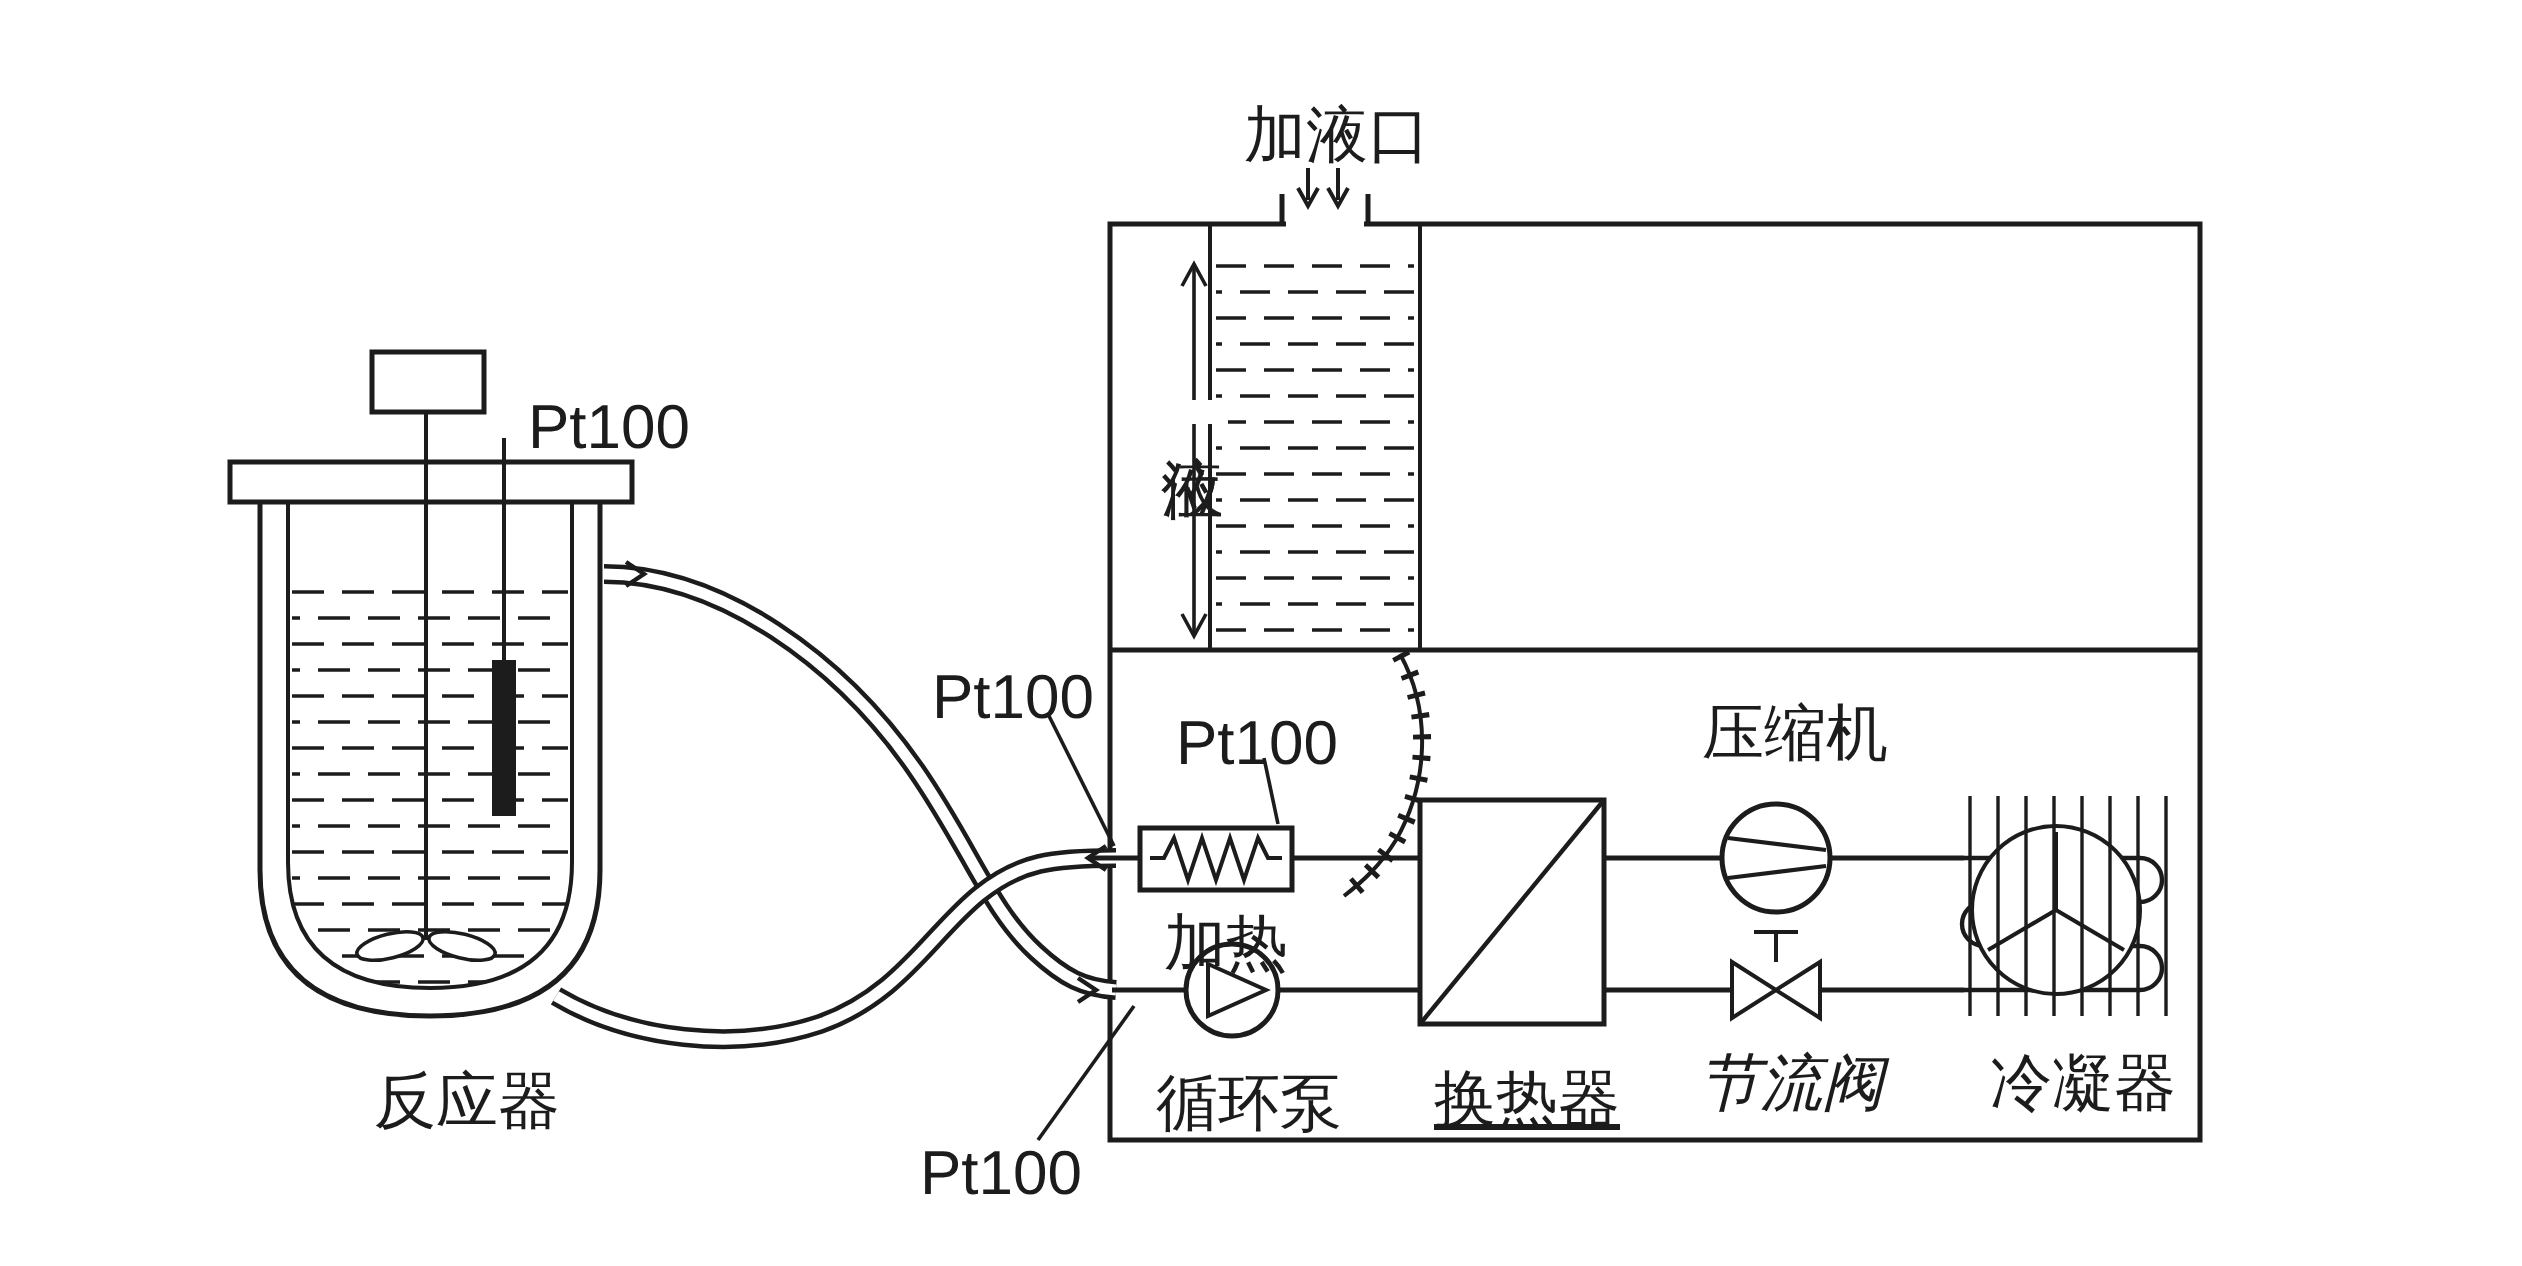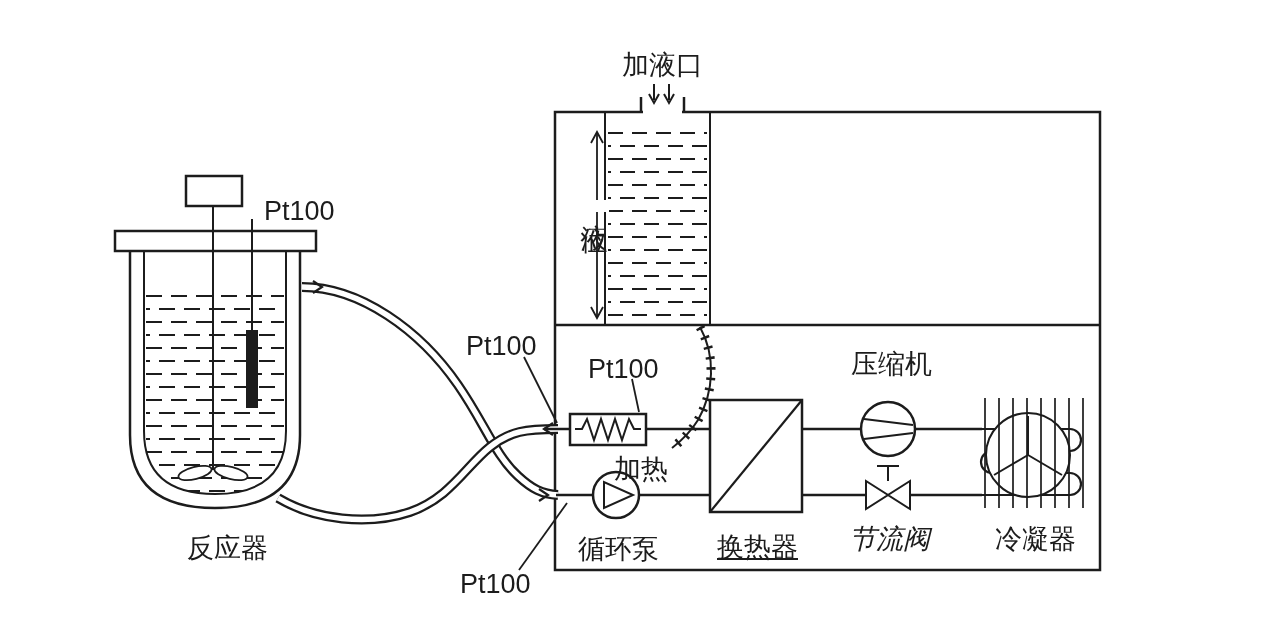--- a/index.html
+++ b/index.html
@@ -9,21 +9,21 @@
     background:var(--bg-color,#ffffff); overflow:hidden;
     font-family:"Liberation Sans","DejaVu Sans",sans-serif;
   }
   .stage svg { position:absolute; left:0; top:0; }
   .ln { stroke:var(--line-color,#1c1c1c); fill:none; }
   .fw { fill:#ffffff; }
   .fd { fill:var(--line-color,#1c1c1c); stroke:none; }
   .wh { stroke:#ffffff; fill:none; }
   .lbl {
     position:absolute; color:var(--line-color,#1c1c1c);
-    font-size:27px; line-height:1.15; white-space:nowrap;
+    font-size:31px; line-height:1.15; white-space:nowrap;
   }
   .lbl.v {
     writing-mode:vertical-rl; text-orientation:upright;
     background:var(--bg-color,#ffffff); letter-spacing:4px; padding:2px 0;
   }
   g[data-name="reactor-liquid"] line:nth-child(even),
   g[data-name="bath-liquid"] line:nth-child(even) { stroke-dashoffset:12; }
 </style>
 </head>
 <body>
@@ -192,21 +192,21 @@
   </svg>
 
   <div class="lbl" style="left:264px; top:196px;" data-name="reactor-pt100-label">Pt100</div>
   <div class="lbl" style="left:187px; top:533px;text-align:center;" data-name="reactor-label">反应器</div>
 
   <div class="lbl" style="left:622px; top:50px;" data-name="fill-port-label">加液口</div>
   <div class="lbl v" style="left:578px; top:200px;" data-name="liquid-level-label">液位</div>
 
   <div class="lbl" style="left:466px; top:331px;" data-name="inlet-pipe-pt100-label">Pt100</div>
   <div class="lbl" style="left:588px; top:354px;" data-name="heater-pt100-label">Pt100</div>
-  <div class="lbl" style="left:582px; top:454px;margin-left:32px;" data-name="heater-label">加热</div>
+  <div class="lbl" style="left:582px; top:454px;" data-name="heater-label">加热</div>
   <div class="lbl" style="left:460px; top:569px;" data-name="pump-pt100-label">Pt100</div>
   <div class="lbl" style="left:578px; top:534px;" data-name="pump-label">循环泵</div>
   <div class="lbl" style="left:717px; top:532px;text-decoration:underline;" data-name="heat-exchanger-label">换热器</div>
 
   <div class="lbl" style="left:851px; top:349px;" data-name="compressor-label">压缩机</div>
   <div class="lbl" style="left:849px; top:524px;font-style:italic;" data-name="throttle-valve-label">节流阀</div>
   <div class="lbl" style="left:995px; top:524px;" data-name="condenser-label">冷凝器</div>
 
 </div>
 

